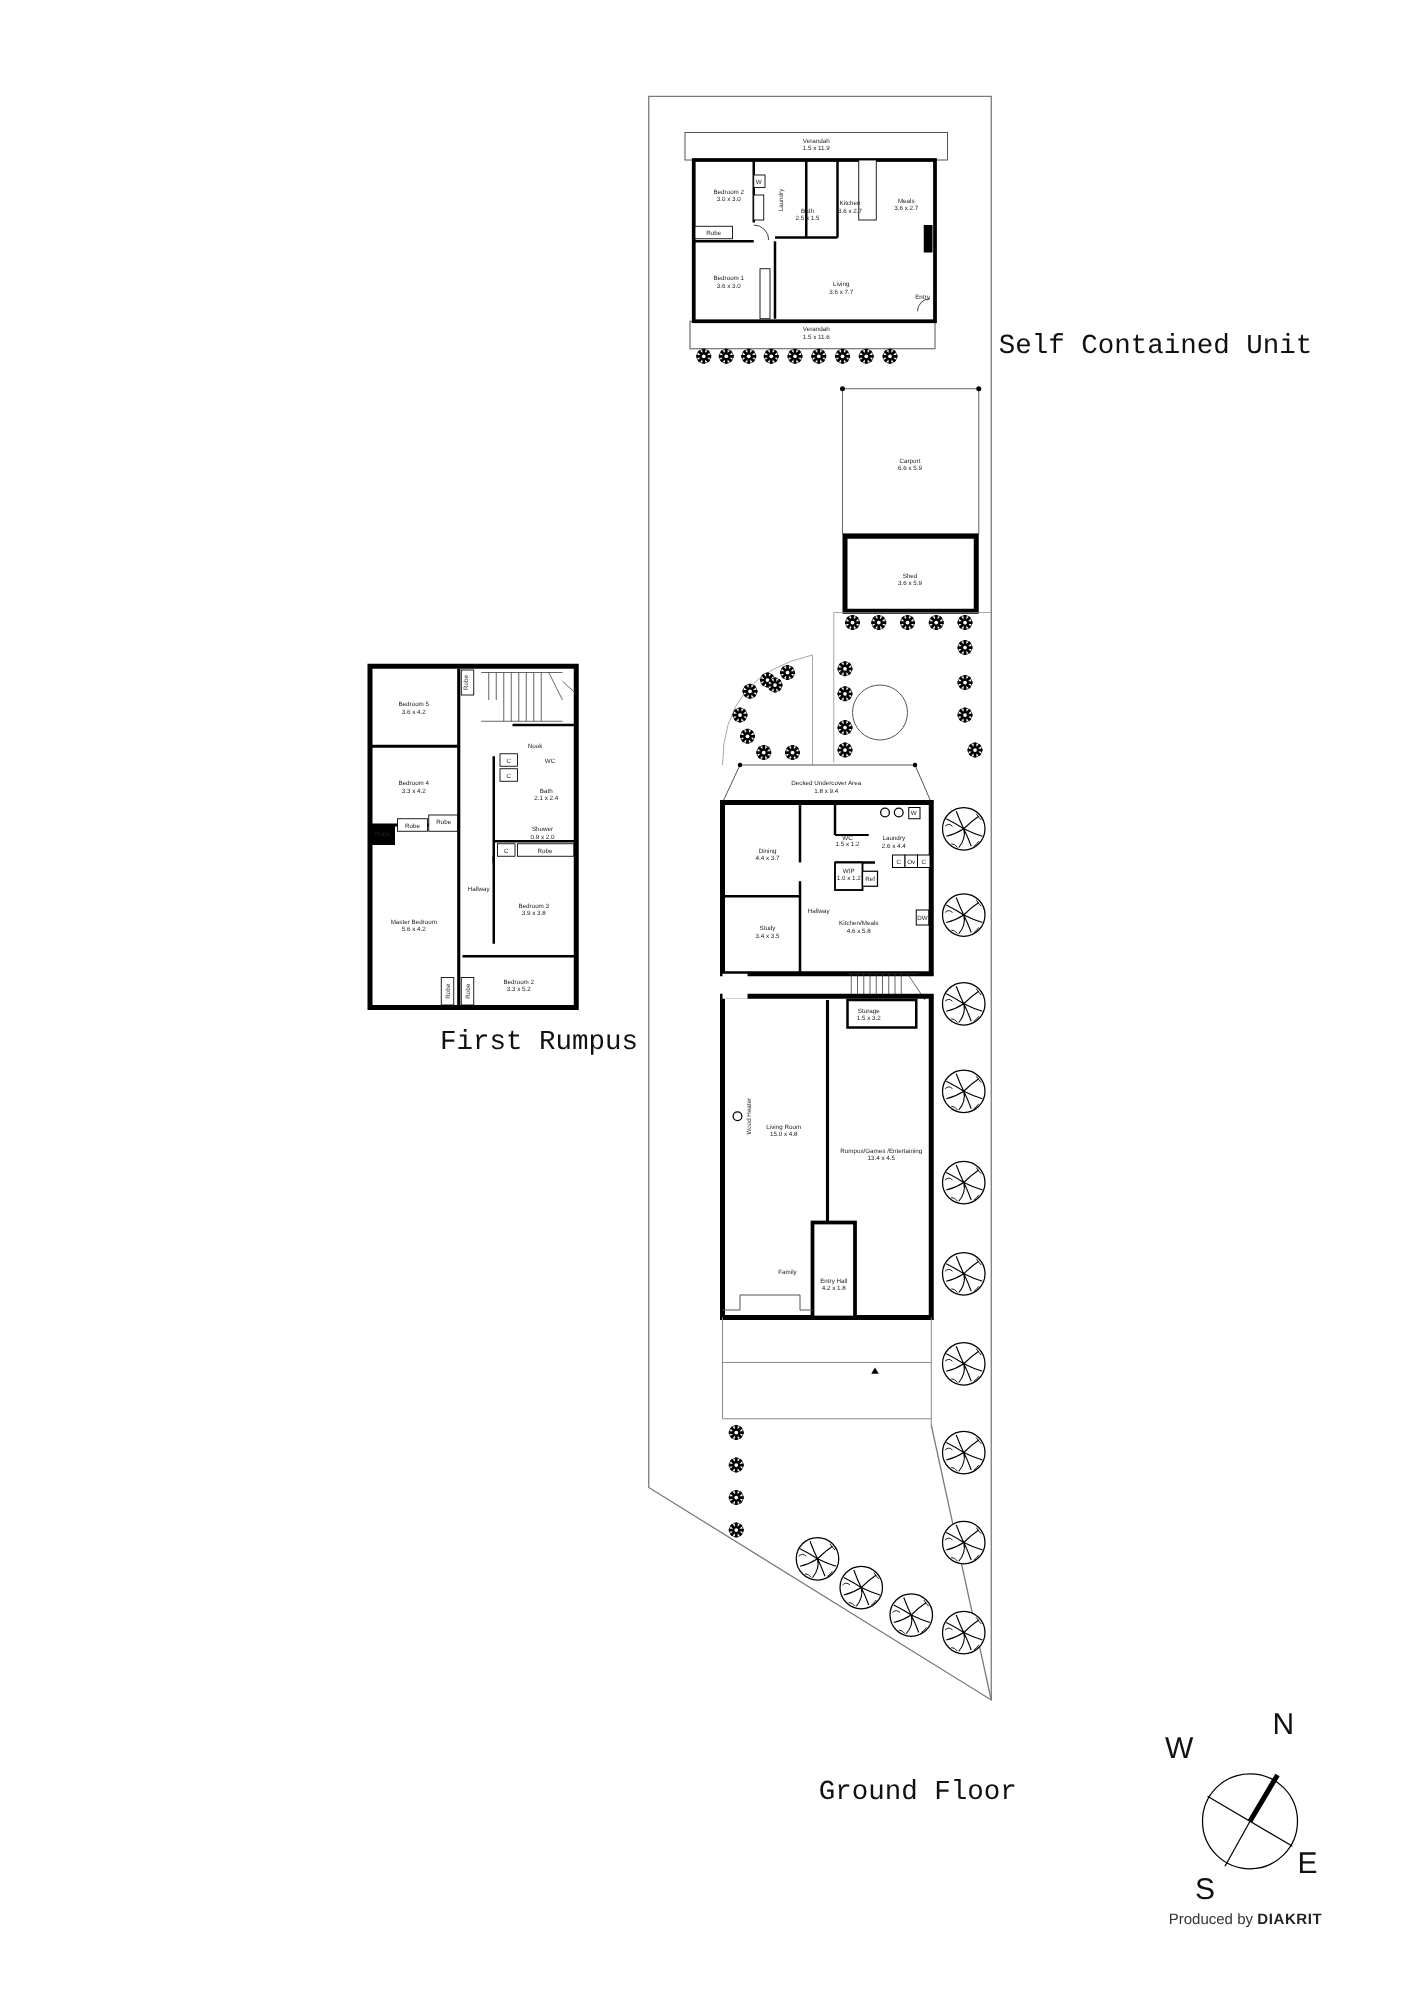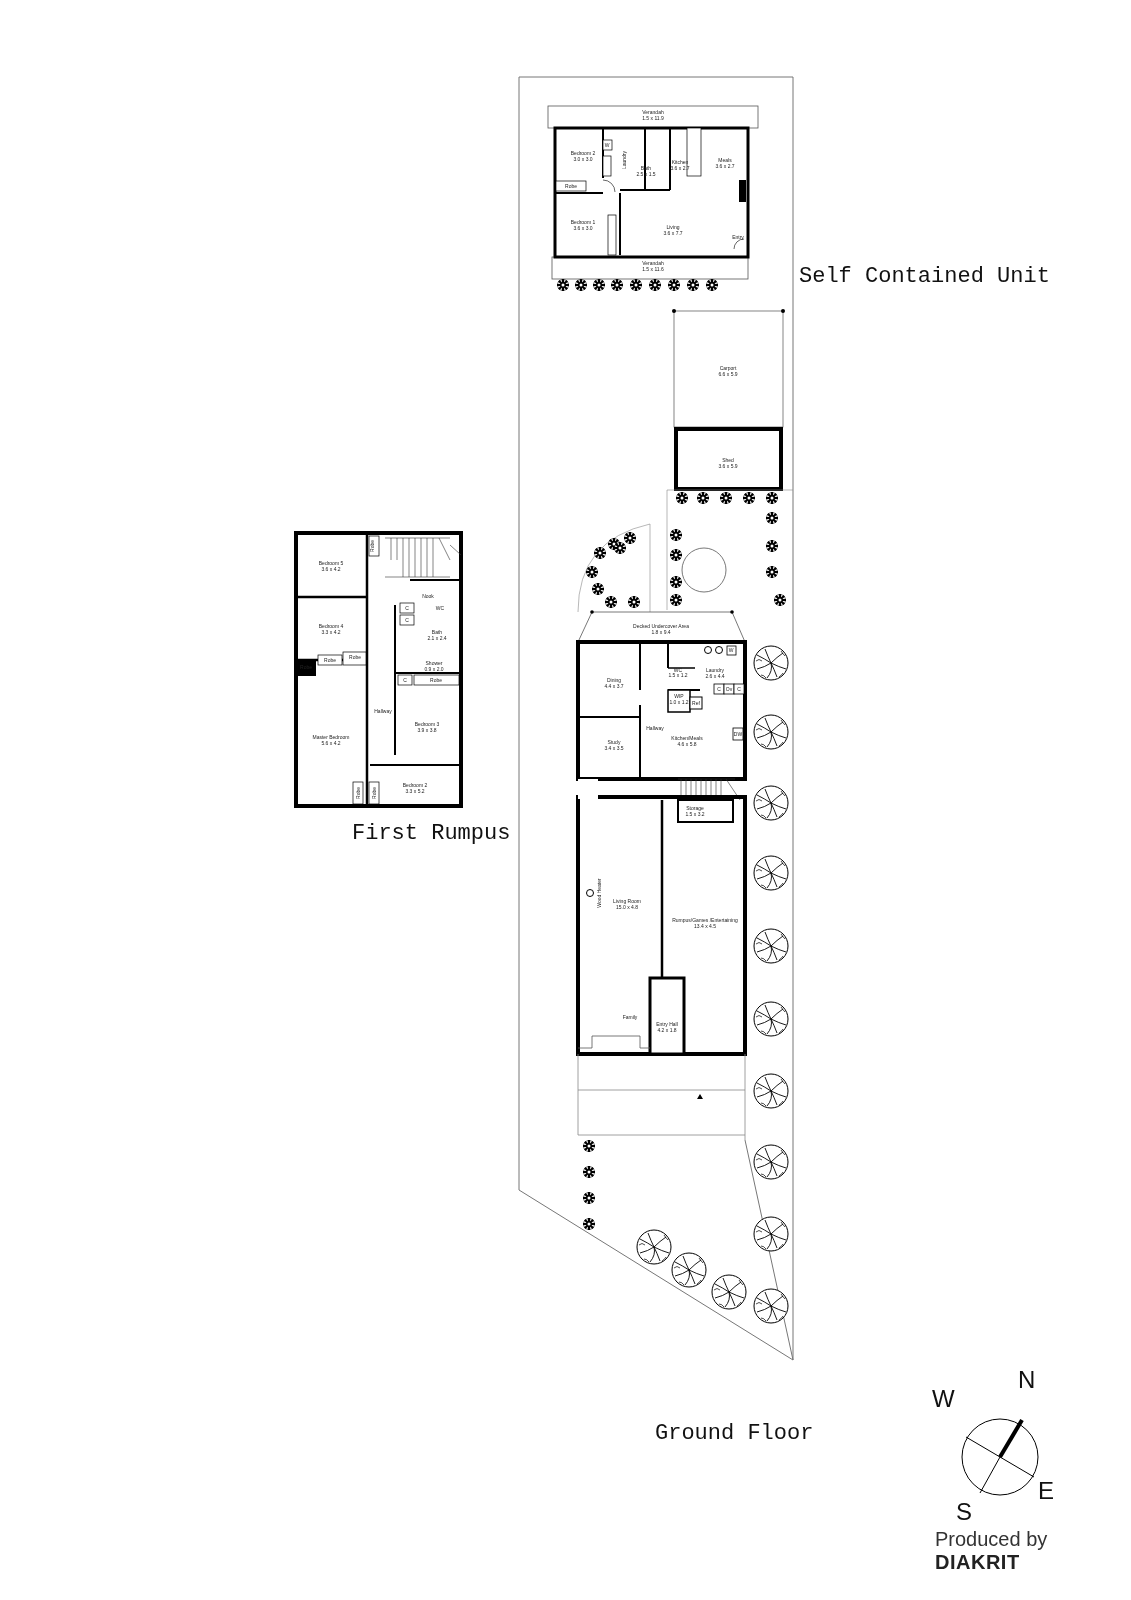--- a/index.html
+++ b/index.html
@@ -1,20 +1,20 @@
 <!DOCTYPE html>
 <html><head>
 <meta charset="utf-8">
 <style>
   html,body{margin:0;padding:0;background:#fff;}
   body{width:1131px;height:1600px;position:relative;overflow:hidden;font-family:"Liberation Sans",sans-serif;color:#111;}
   svg{position:absolute;left:0;top:0;}
   .rl{font-family:"Liberation Sans",sans-serif;font-size:5px;fill:#222;text-anchor:middle;}
   .big{position:absolute;font-family:Liberation Mono, monospace;font-size:22px;color:#111;}
-  .credit{position:absolute;left:935px;top:1528px;font-size:20px;color:#333;}
+  .credit{position:absolute;left:935px;top:1528px;font-size:12px;color:#333;}
   .credit b{font-weight:bold;color:#222;letter-spacing:0.5px;}
   .compass-letter{position:absolute;font-size:24px;color:#111;}
 </style>
 </head>
 <body>
 
 <svg width="1131" height="1600" viewBox="0 0 1131 1600">
   <defs>
     <g id="shrub">
       <circle r="5.5" fill="#fff" stroke="#000" stroke-width="0.6"></circle>

